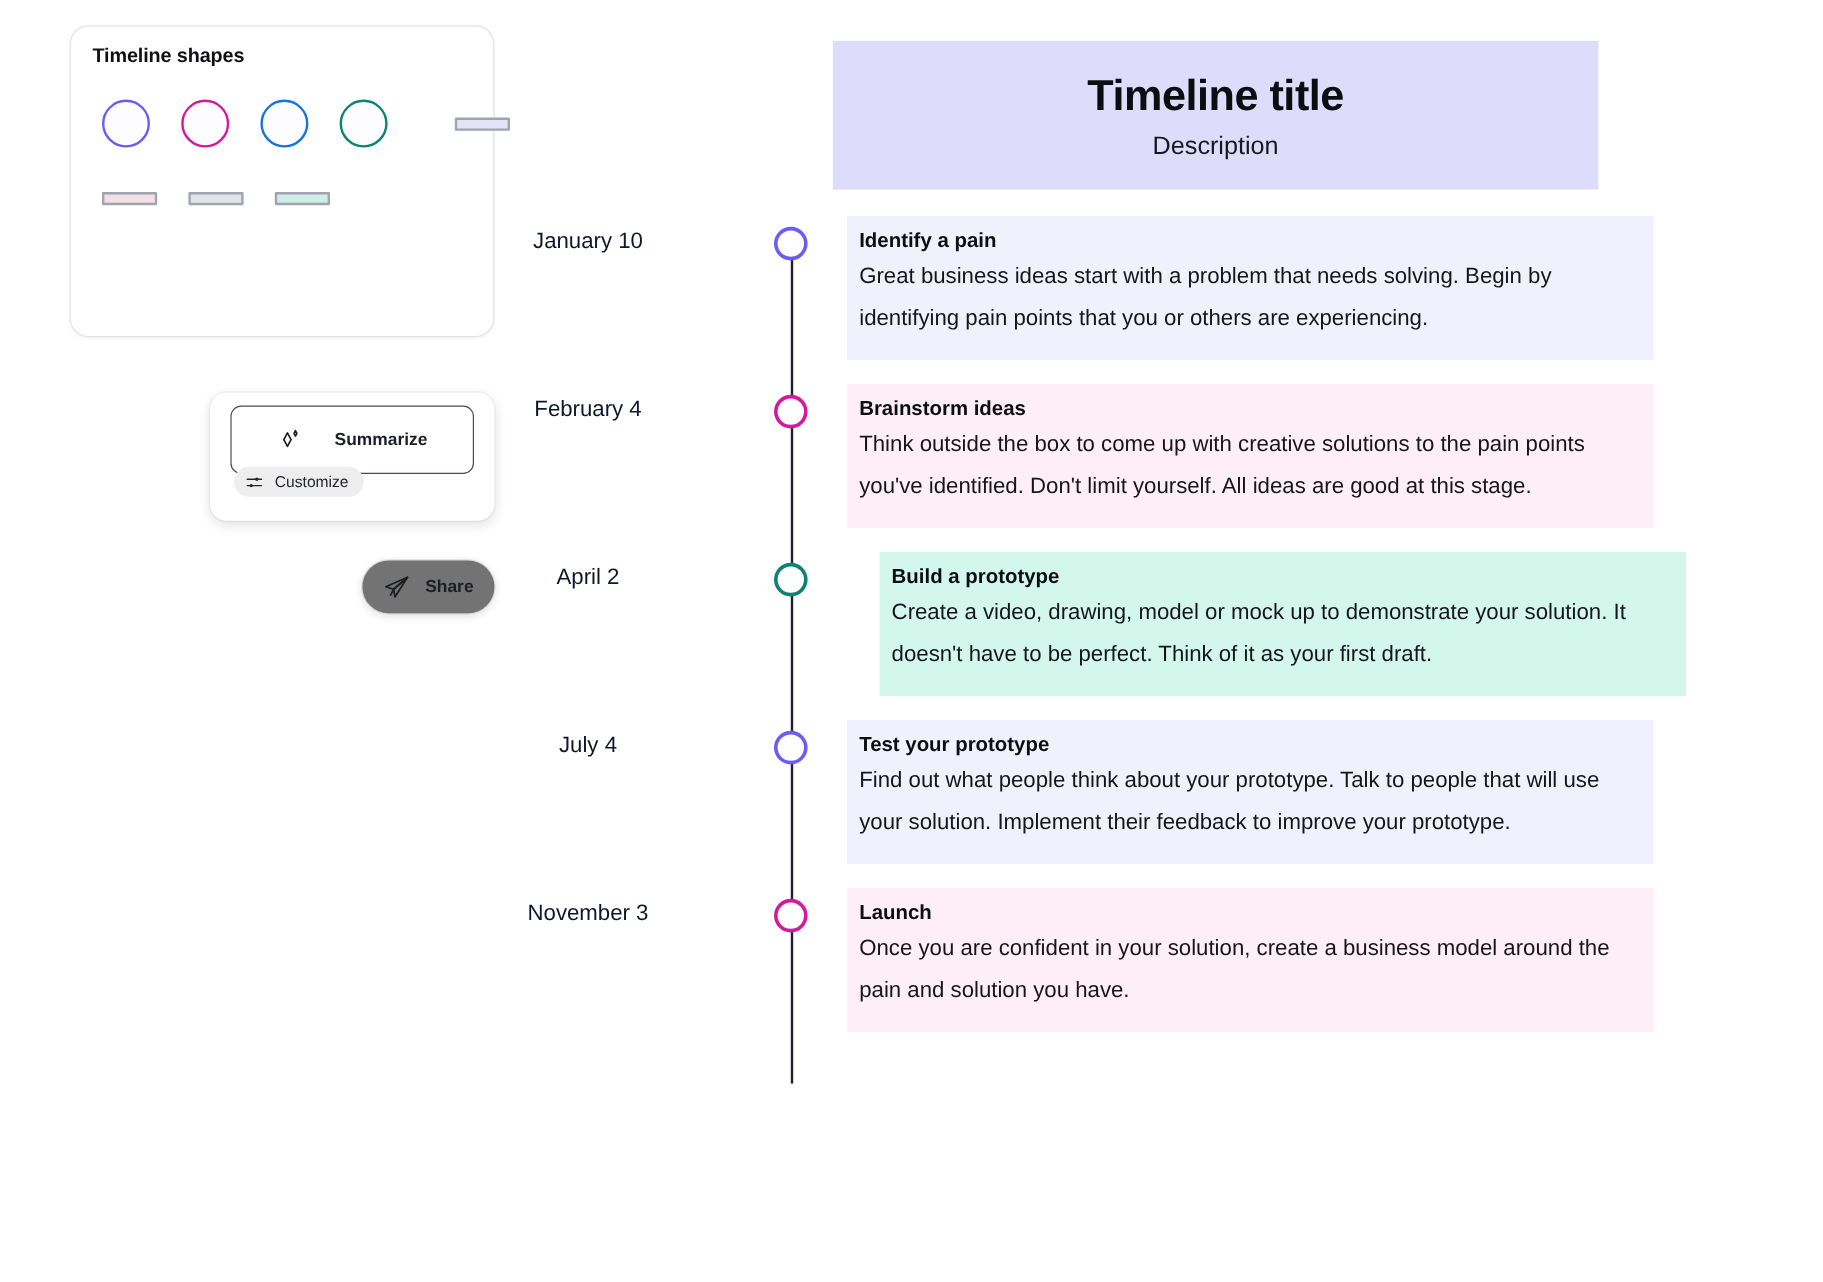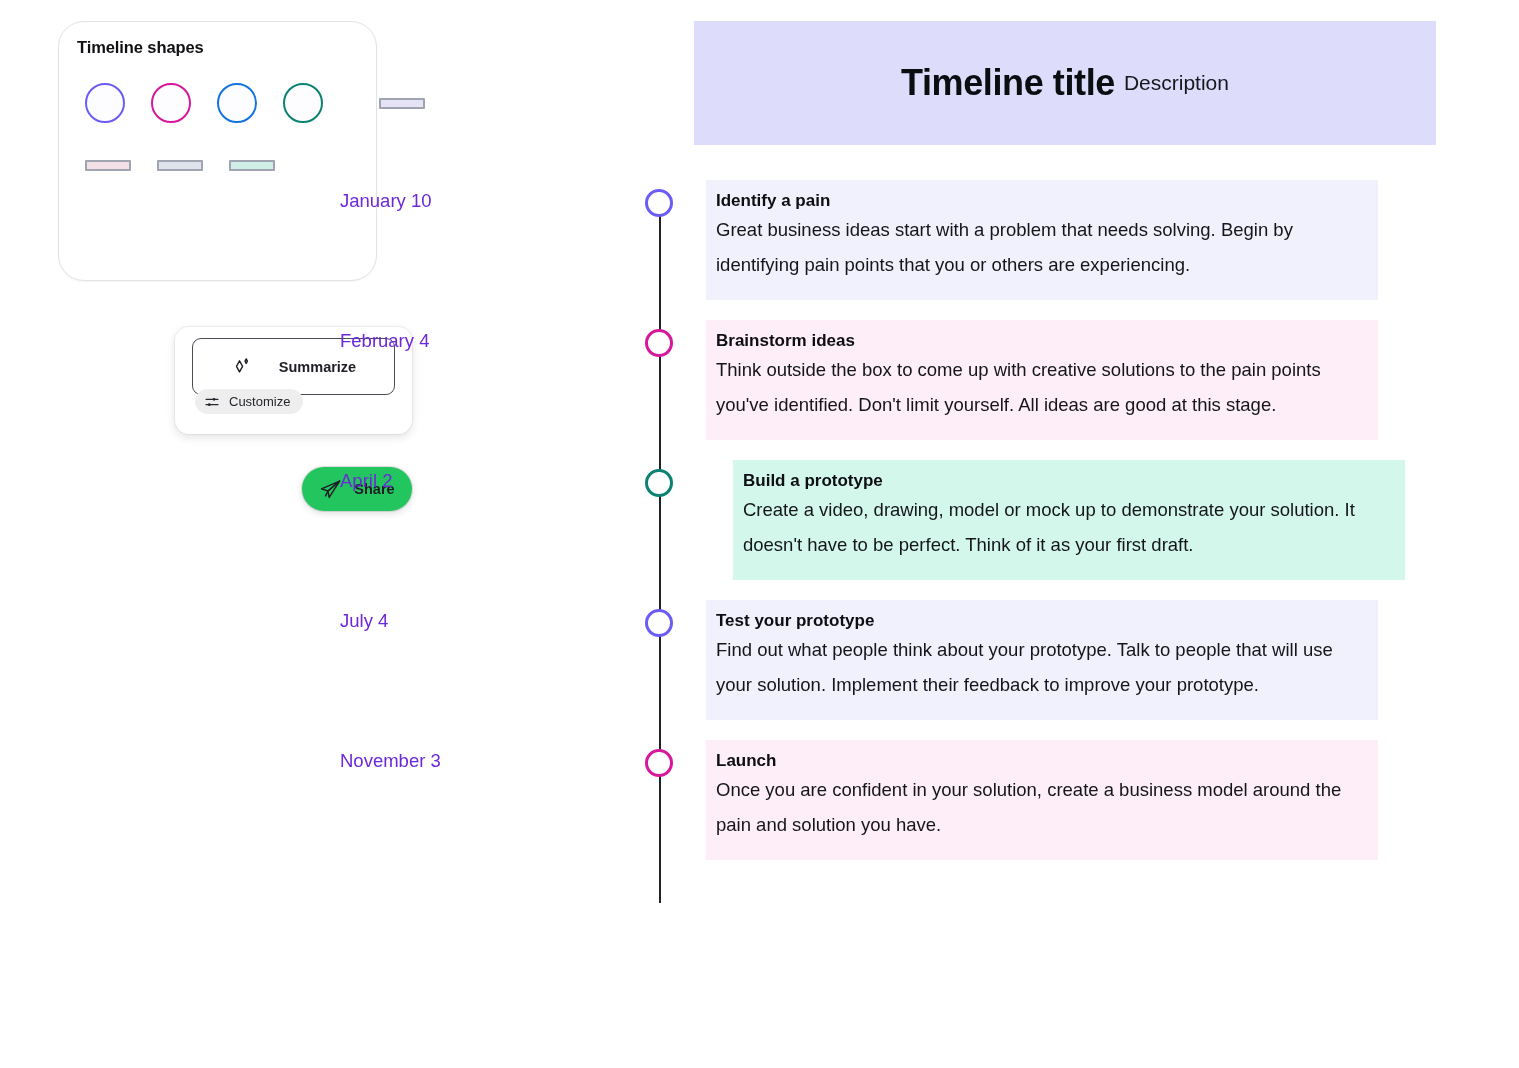--- a/index.html
+++ b/index.html
@@ -21,24 +21,24 @@
   #left-panel {
     position: absolute;
     left: 0; top: 0;
     width: 640px; height: 1068px;
   }
 
   
   #shapes-card {
     position: absolute;
     left: 58px; top: 21px;
-    width: 319px; height: 260px;
+    width: 354px; height: 260px;
     background: #ffffff;
     border: 1px solid #e3e3e6;
-    border-radius: 26px;
+    border-radius: 16px;
     box-shadow: 0 1px 2px rgba(0,0,0,0.04);
   }
   #shapes-title {
     position: absolute;
     left: 18px; top: 16px;
     font-size: 16.5px;
     font-weight: bold;
     letter-spacing: -0.1px;
     color: #101014;
   }
@@ -99,45 +99,46 @@
   #customize-label {
     font-size: 13px;
     color: #25272d;
   }
 
   
   #share-button {
     position: absolute;
     left: 302px; top: 467px;
     width: 110px; height: 44px;
-    background: #22c55e;
+    background: #737373;
     border-radius: 22px;
     box-shadow: 0 2px 7px rgba(20,22,30,0.16), 0 0 0 1px rgba(20,22,30,0.10);
     display: flex; align-items: center; justify-content: center;
     gap: 12px;
     cursor: pointer;
   }
   #share-label {
     font-size: 14.5px;
     font-weight: bold;
     color: #1c1e24;
   }
 
   
   #timeline {
     position: absolute;
     left: 490px; top: 0;
     width: 1029px; height: 1068px;
   }
   #timeline-header {
     position: absolute;
-    left: 204px; top: 21px;
-    width: 742px; height: 124px;
+    left: 204px; top: 34px;
+    width: 638px; height: 124px;
     background: #dddcfb;
     display: flex;
+    flex-direction: column;
     align-items: center;
     justify-content: center;
     gap: 9px;
   }
   #timeline-title {
     font-size: 36px;
     font-weight: bold;
     letter-spacing: -0.4px;
     color: #0c0d10;
   }
@@ -162,23 +163,23 @@
   }
   .timeline-row {
     position: relative;
     height: 140px;
   }
   .row-date {
     position: absolute;
     right: 879px;           
     top: 10px;
     width: 300px;
-    text-align: left;
+    text-align: center;
     font-size: 18.5px;
-    color: #6d28d9;
+    color: #0f172a;
     white-space: nowrap;
   }
   .row-marker {
     position: absolute;
     left: 155px;
     top: 9px;
     width: 28px; height: 28px;
     border-radius: 50%;
     border: 3.2px solid #6b5cf6;
     background: #ffffff;

